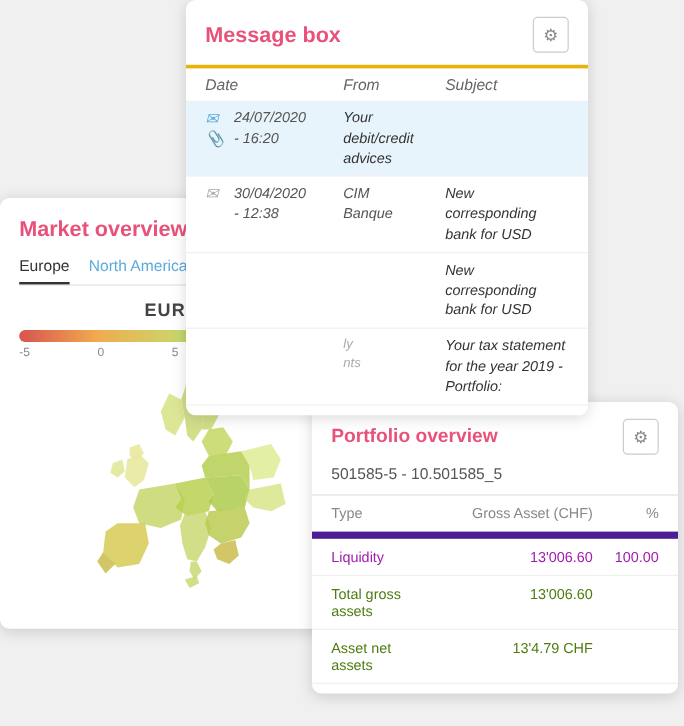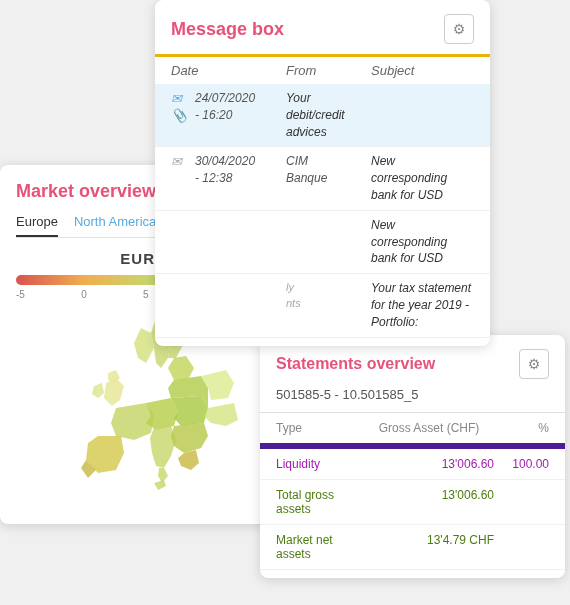--- a/index.html
+++ b/index.html
@@ -339,41 +339,41 @@
       <div class="msg-icon"></div>
       <div class="msg-date"></div>
       <div class="msg-from" style="font-size:11px; color:#aaa;">ly<br>nts</div>
       <div class="msg-subject">Your tax statement for the year 2019 - Portfolio:</div>
     </div>
   </div>
 </div>
 
 <div class="portfolio-panel">
   <div class="portfolio-header">
-    <div class="portfolio-title">Statements overview</div>
+    <div class="portfolio-title">Portfolio overview</div>
     <div class="gear-btn">
       <span>⚙</span>
     </div>
   </div>
   <div class="portfolio-subtitle">501585-5 - 10.501585_5</div>
   <div class="portfolio-table">
     <div class="pt-header-row">
       <span>Type</span>
-      <span style="text-align:center;">Gross Asset (CHF)</span>
+      <span style="text-align:right;">Gross Asset (CHF)</span>
       <span style="text-align:right;">%</span>
     </div>
     <div class="pt-row">
       <span>Liquidity</span>
       <span class="right">13'006.60</span>
       <span class="right">100.00</span>
     </div>
     <div class="pt-row total-row">
       <span>Total gross assets</span>
       <span class="right">13'006.60</span>
       <span class="right"></span>
     </div>
     <div class="pt-row total-row">
-      <span>Market net assets</span>
+      <span>Asset net assets</span>
       <span class="right">13'4.79 CHF</span>
       <span class="right"></span>
     </div>
   </div>
 </div>
 
 </body></html>

